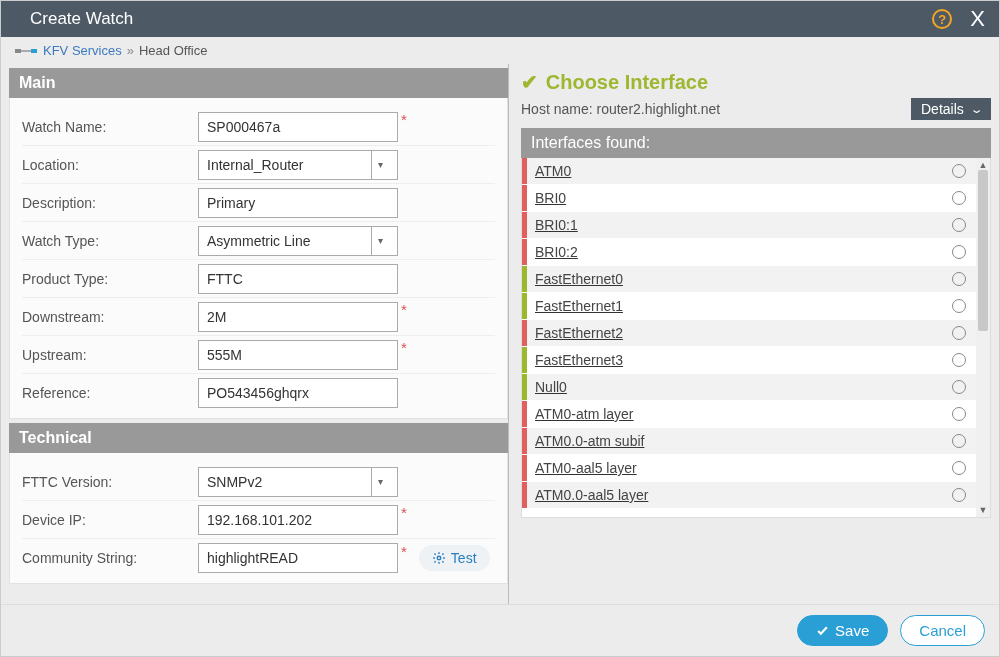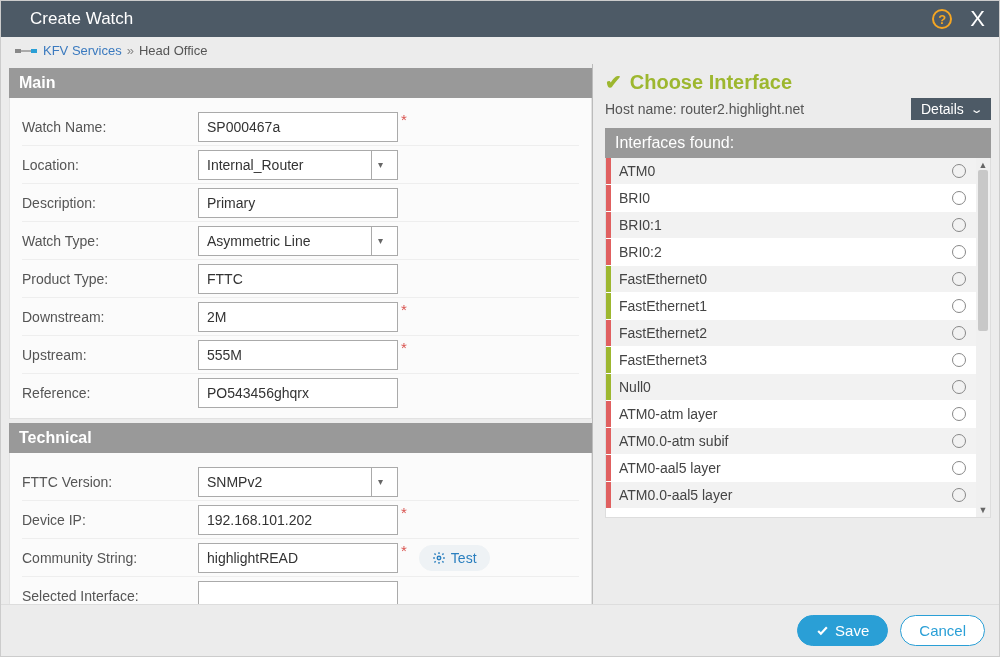--- a/index.html
+++ b/index.html
@@ -10,21 +10,21 @@
 .titlebar .help { width: 20px; height: 20px; border-radius: 50%; border: 2px solid #f5a623; color: #f5a623; font-weight: bold; font-size: 13px; display: flex; align-items: center; justify-content: center; margin-right: 14px; cursor: pointer; }
 .titlebar .close { color: #fff; font-size: 22px; font-weight: 300; cursor: pointer; padding: 0 4px; }
 .breadcrumb-bar { background: #ececec; padding: 6px 14px; font-size: 13px; color: #555; display: flex; align-items: center; }
 .bc-icon { display: inline-block; width: 22px; height: 8px; margin-right: 6px; position: relative; }
 .bc-icon::before { content:""; position:absolute; left:0; top:2px; width:6px; height:4px; background:#888; }
 .bc-icon::after { content:""; position:absolute; right:0; top:2px; width:6px; height:4px; background:#2a9fd6; }
 .bc-icon .line { position:absolute; left:6px; right:6px; top:3px; height:2px; background:#aaa; }
 .breadcrumb-bar a { color: #3b7abf; text-decoration: none; }
 .breadcrumb-bar .sep { margin: 0 5px; color: #888; }
 .body { flex: 1; display: flex; background: #ececec; overflow: hidden; }
-.col-left { width: 592px; padding: 0 0 8px 8px; display: flex; flex-direction: column; border-right: 1px solid #bbb; }
+.col-left { width: 508px; padding: 0 0 8px 8px; display: flex; flex-direction: column; border-right: 1px solid #bbb; }
 .col-right { flex: 1; padding: 0 8px 8px 12px; display: flex; flex-direction: column; }
 .section-header { background: #999; color: #fff; font-size: 16px; font-weight: bold; padding: 6px 10px; margin-top: 4px; }
 .section-body { background: #fbfbfb; border: 1px solid #e2e2e2; border-top: none; padding: 10px 12px 6px 12px; }
 .form-row { display: flex; align-items: center; min-height: 38px; border-bottom: 1px solid #eee; }
 .section-body .form-row:last-child { border-bottom: none; }
 .form-row .label { width: 176px; color: #555; font-size: 14px; }
 .form-row .control-wrap { position: relative; display: flex; align-items: center; }
 .form-row input[type=text], .form-row .select { width: 200px; height: 30px; border: 1px solid #aaa; padding: 0 8px; font-size: 14px; background: #fff; color: #333; }
 .form-row .select { display: flex; align-items: center; justify-content: space-between; cursor: pointer; }
 .select .chev { width: 18px; text-align: center; border-left: 1px solid #aaa; height: 100%; display: flex; align-items: center; justify-content: center; color: #666; font-size: 10px; }
@@ -34,21 +34,21 @@
 .right-head { display: flex; align-items: center; gap: 8px; margin-top: 6px; }
 .right-head .check-icon { color: #9db72f; font-size: 20px; font-weight: bold; }
 .right-head h2 { color: #9db72f; font-size: 20px; font-weight: bold; }
 .hostline { display: flex; align-items: center; justify-content: space-between; margin-top: 4px; }
 .hostline .hl { color: #555; font-size: 14px; }
 .details-btn { background: #4d5a66; color: #fff; font-size: 14px; padding: 3px 10px; display: flex; align-items: center; gap: 8px; cursor: pointer; }
 .details-btn .chev2 { font-size: 11px; transform: scaleX(1.5); }
 .if-header { background: #999; color: #fff; font-weight: normal; padding: 6px 10px; margin-top: 8px; font-size: 16px; }
 .if-list-wrap { flex: 1; background: #fff; border: 1px solid #ddd; border-top: none; display: flex; overflow: hidden; }
 .if-list { flex: 1; overflow-y: auto; }
-.if-row { display: flex; align-items: center; height: 27px; border-bottom: 1px solid #fff; }
+.if-row { display: flex; align-items: center; height: 27px; border-bottom: 1px solid #fff; text-decoration: underline; }
 .if-row:nth-child(odd) { background: #f2f2f2; }
 .if-row:nth-child(even) { background: #fff; }
 .if-row .bar { width: 5px; height: 100%; margin-right: 8px; }
 .bar.red { background: #e06060; }
 .bar.green { background: #9db72f; }
 .if-row .ifname { flex: 1; color: #444; font-size: 14px; }
 .if-row .radio { width: 14px; height: 14px; border: 1.5px solid #888; border-radius: 50%; margin-right: 10px; cursor: pointer; }
 .scrollbar { width: 14px; background: #f0f0f0; display: flex; flex-direction: column; align-items: center; padding: 2px 0; }
 .scrollbar .arr { font-size: 9px; color: #666; cursor: pointer; }
 .scrollbar .track { flex: 1; width: 100%; position: relative; }
@@ -181,26 +181,20 @@
             <div class="test-btn">
               <svg class="gear-icon" viewBox="0 0 24 24" fill="none" stroke="#2a7fbf" stroke-width="2.5">
                   <circle cx="12" cy="12" r="3"></circle>
                   <path d="M12 2v3M12 19v3M4.2 4.2l2.1 2.1M17.7 17.7l2.1 2.1M2 12h3M19 12h3M4.2 19.8l2.1-2.1M17.7 6.3l2.1-2.1"></path>
                 </svg>
               <span>Test</span>
             </div>
           </div>
         </div>
 
-        <div class="form-row">
-          <div class="label">Selected Interface:</div>
-          <div class="control-wrap">
-            <input type="text" value="" style="">
-          </div>
-        </div>
       </div>
     </div>
 
     <div class="col-right">
       <div class="right-head">
         <span class="check-icon">✔</span>
         <h2>Choose Interface</h2>
       </div>
       <div class="hostline">
         <div class="hl">

